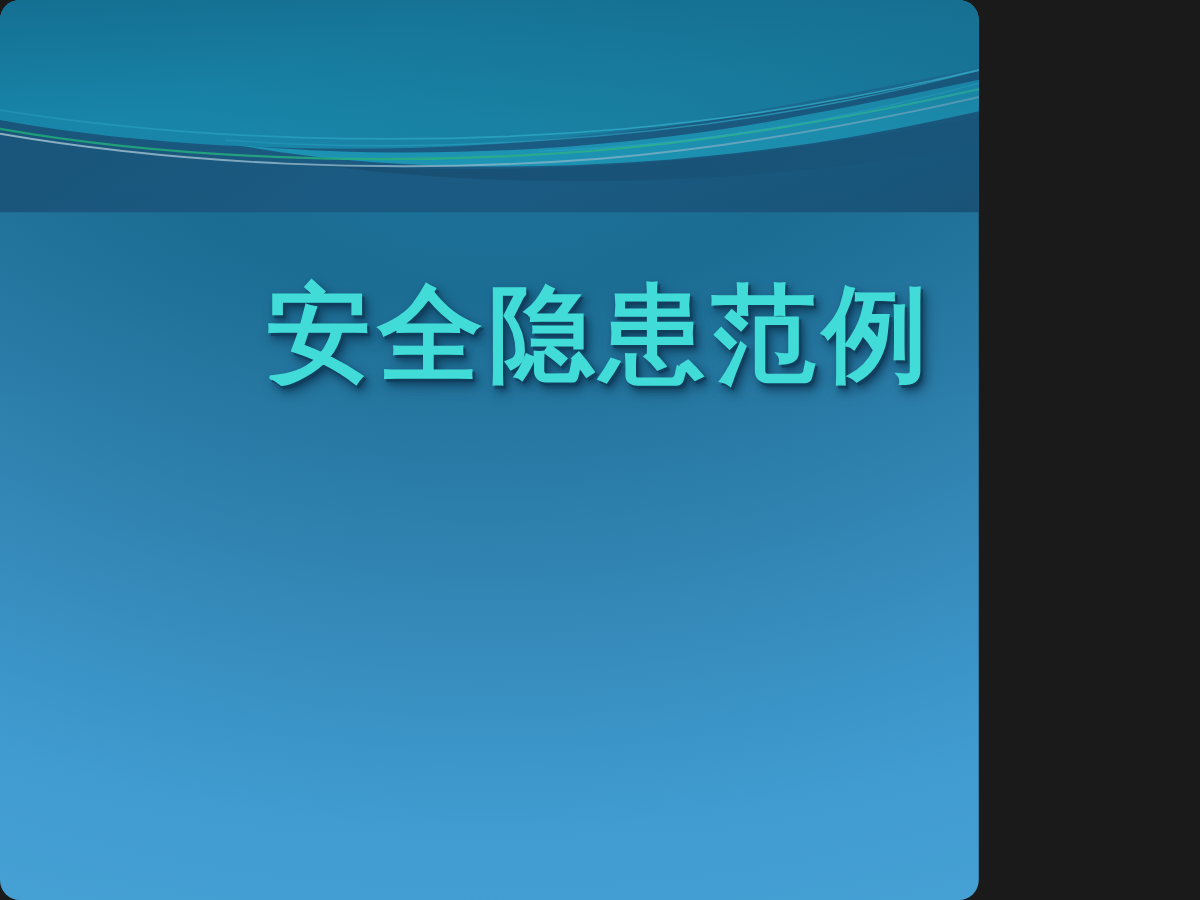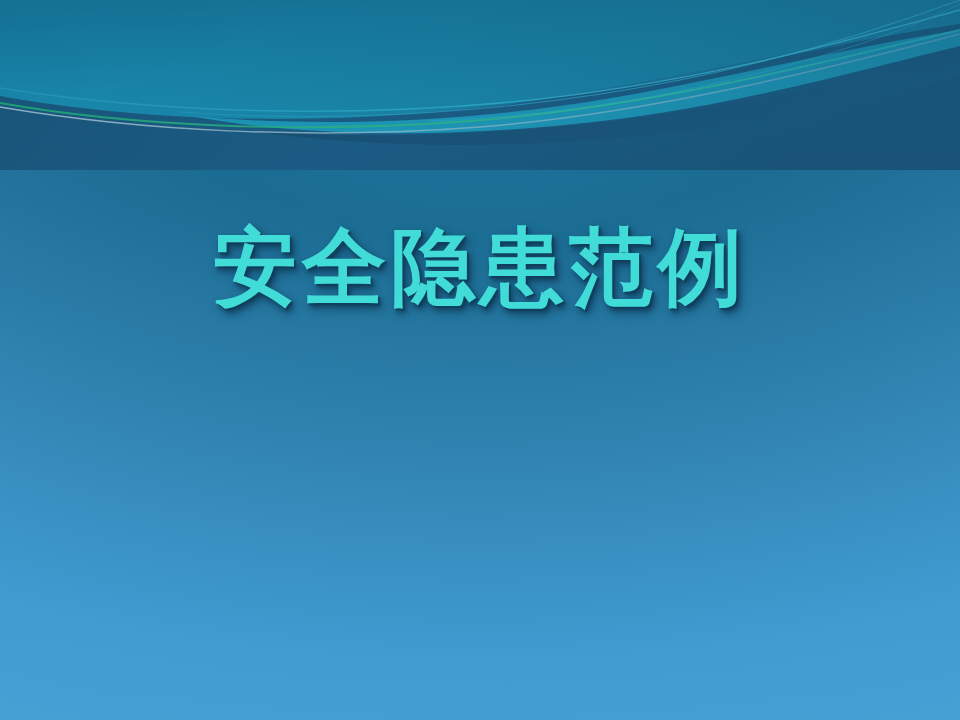--- a/index.html
+++ b/index.html
@@ -2,31 +2,32 @@
 <html><head>
 <meta charset="utf-8">
 <style>
   html, body {
     margin: 0;
     padding: 0;
     background: #1a1a1a;
   }
   #slide {
     position: relative;
-    width: 960px;
+    width: 783px;
     height: 720px;
     overflow: hidden;
     font-family: "DejaVu Sans", "Liberation Sans", sans-serif;
     background: radial-gradient(
         ellipse 140% 110% at 50% 2%,
         #1f7fa8 0%,
         #1d6f96 28%,
         #2f81ae 55%,
         #3f9ad0 82%,
         #46a0d4 100%);
+    border-radius: 16px;
   }
 
   
   #slide-tone {
     position: absolute;
     inset: 0;
     background: linear-gradient(180deg,
         rgba(18,85,120,0.55) 0%,
         rgba(20,95,132,0.30) 14%,
         rgba(40,135,185,0.00) 45%,

